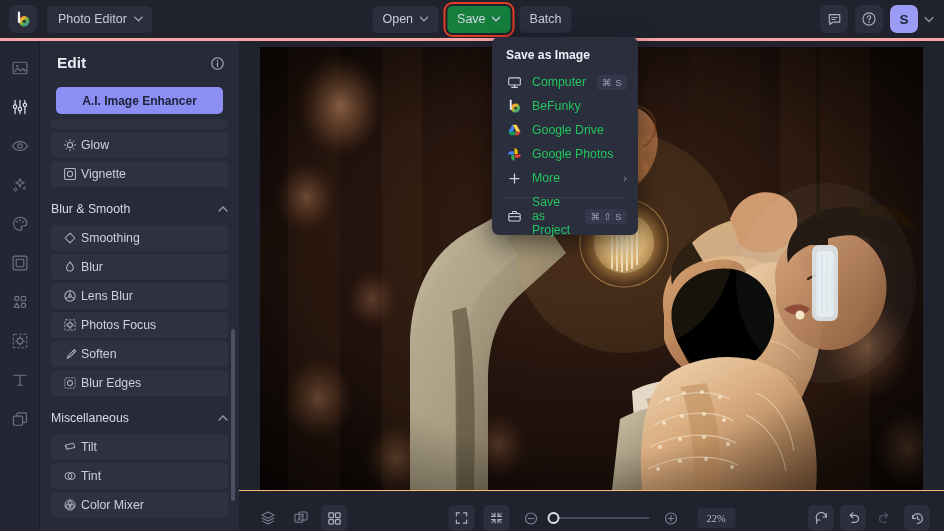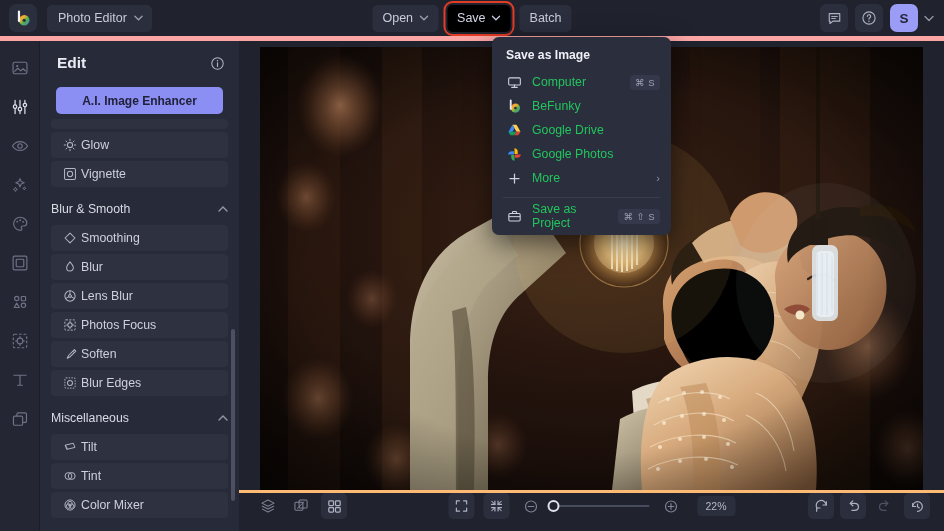--- a/index.html
+++ b/index.html
@@ -10,21 +10,21 @@
     overflow: hidden;
     -webkit-font-smoothing: antialiased;
   }
   #app { position: relative; width: 944px; height: 531px; background: #20222e; }
 
   
   .topbar {
     position: absolute; top: 0; left: 0; width: 944px; height: 41px;
     background: #20222e;
     display: flex; align-items: center;
-    border-bottom: 5px solid #fca5a5;
+    border-bottom: 3px solid #fca5a5;
     z-index: 40;
   }
   .logo-btn {
     width: 28px; height: 28px; margin-left: 9px; border-radius: 7px;
     background: #2b2e3d; display: flex; align-items: center; justify-content: center;
     cursor: pointer;
   }
   .app-switcher {
     margin-left: 10px; height: 27px; padding: 0 9px 0 11px; border-radius: 5px;
     background: #2b2e3d; display: flex; align-items: center; gap: 7px;
@@ -33,21 +33,21 @@
   .center-group {
     position: absolute; left: 50%; transform: translateX(-50%);
     display: flex; align-items: center; gap: 9px;
   }
   .tb-btn {
     height: 27px; padding: 0 10px; border-radius: 5px;
     background: #2b2e3d; color: #c9ccd8; font-size: 12.5px;
     display: flex; align-items: center; gap: 6px; cursor: pointer;
   }
   .tb-btn.save-active {
-    background: #000000; color: #d4d6e6;
+    background: #15803d; color: #d4d6e6;
     outline: 2.5px solid #e03c26; outline-offset: 2px;
     position: relative;
   }
   .right-group {
     position: absolute; right: 10px; display: flex; align-items: center; gap: 7px;
   }
   .icon-sq {
     width: 28px; height: 28px; border-radius: 6px; background: #2b2e3d;
     display: flex; align-items: center; justify-content: center; cursor: pointer;
   }
@@ -119,22 +119,22 @@
   }
   .photo {
     position: absolute; top: 6px; left: 21px; width: 663px; height: 443px;
     overflow: hidden; background: #140d09;
   }
   .photo-inner { position: absolute; inset: 0; }
 
   
   .bottombar {
     position: absolute; bottom: 0; left: 239px; width: 705px; height: 41px;
-    background: #20222e; border-top: 3px solid #fdba74;
-    display: flex; align-items: flex-start;
+    background: #20222e; border-top: 1px solid #fdba74;
+    display: flex; align-items: flex-end; font-family: Liberation Serif, serif;
   }
   .bb-icon {
     width: 26px; height: 26px; border-radius: 5px;
     display: flex; align-items: center; justify-content: center;
     color: #7d8294; cursor: pointer;
   }
   .bb-icon.boxed { background: #2b2e3d; color: #aeb2c2; }
   .bb-left { display: flex; align-items: center; gap: 7px; margin-left: 16px; }
   .bb-center {
     position: absolute; left: 50%; transform: translateX(-50%);
@@ -152,21 +152,21 @@
   .zoom-pct {
     min-width: 38px; height: 20px; border-radius: 4px; background: #2b2e3d;
     color: #b6bac9; font-size: 10.5px; display: flex; align-items: center;
     justify-content: center; margin-left: 4px;
   }
   .bb-right { position: absolute; right: 14px; display: flex; align-items: center; gap: 6px; }
   .bb-icon.dim { color: #4e5264; }
 
   
   .dropdown {
-    position: absolute; top: 37px; left: 492px; width: 179px;
+    position: absolute; top: 37px; left: 492px; width: 146px;
     background: #2b2e3c; border-radius: 7px;
     box-shadow: 0 8px 26px rgba(0,0,0,.55);
     padding: 8px 0 7px 0; z-index: 60;
   }
   .dd-head {
     font-size: 12.2px; color: #eef0f6; font-weight: 700;
     padding: 3px 0 8px 14px;
   }
   .dd-item {
     height: 24px; display: flex; align-items: center; gap: 10px;

